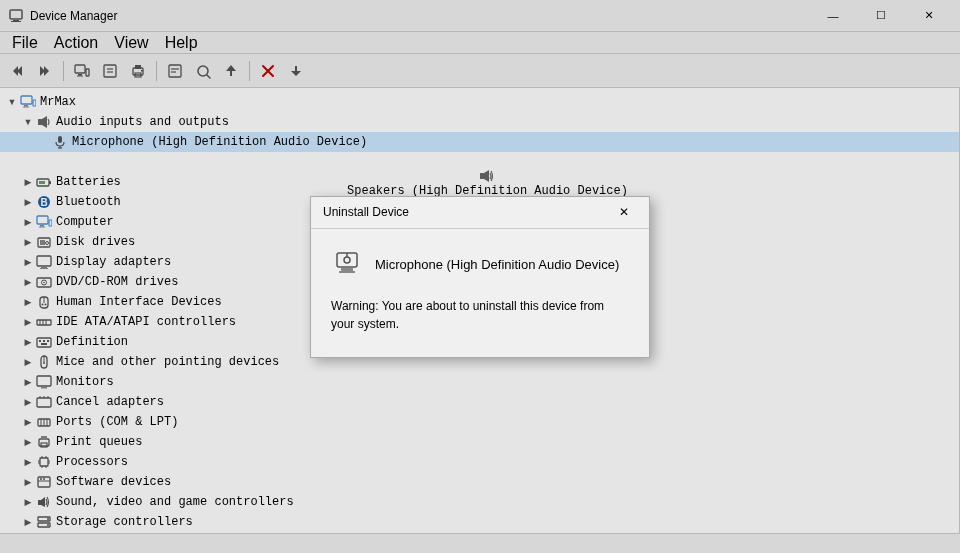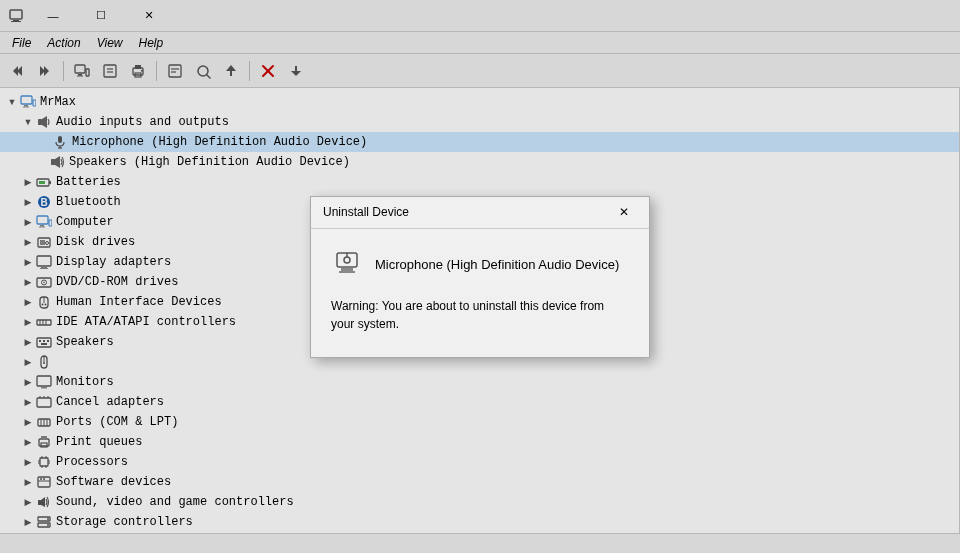--- a/index.html
+++ b/index.html
@@ -58,22 +58,21 @@
       background: #f0f0f0;
       height: 22px;
       display: flex;
       align-items: center;
       padding: 0 4px;
       border-bottom: 1px solid #ccc;
     }
     .menu-item {
       padding: 2px 8px;
       cursor: pointer;
-      font-size: 12px;
-      font-style: italic;
+      font-size: 16px;
     }
 
     
     .toolbar {
       background: #f0f0f0;
       height: 34px;
       display: flex;
       align-items: center;
       padding: 0 4px;
       border-bottom: 1px solid #ccc;
@@ -252,20 +251,21 @@
 <body>
 
 <div class="title-bar">
   <div class="title-bar-icon">
     <svg width="16" height="16" viewBox="0 0 16 16">
       <rect x="2" y="2" width="12" height="9" rx="1" fill="none" stroke="#555" stroke-width="1.5"></rect>
       <rect x="5" y="12" width="6" height="2" fill="#555"></rect>
       <rect x="3" y="13" width="10" height="1" fill="#555"></rect>
     </svg>
   </div>
+  <div class="title-bar-title">Device Manager</div>
   <div class="title-bar-buttons">
     <button class="title-btn">—</button>
     <button class="title-btn">☐</button>
     <button class="title-btn close">✕</button>
   </div>
 </div>
 
 <div class="menu-bar">
   <div class="menu-item">File</div>
   <div class="menu-item">Action</div>
@@ -376,21 +376,21 @@
         <span class="tree-icon">
           <svg width="16" height="16" viewBox="0 0 16 16">
             <rect x="6" y="2" width="4" height="7" rx="2" fill="#555"></rect>
             <path d="M4,8 Q4,12 8,12 Q12,12 12,8" fill="none" stroke="#555" stroke-width="1.2"></path>
             <line x1="8" y1="12" x2="8" y2="14" stroke="#555" stroke-width="1.2"></line>
             <line x1="6" y1="14" x2="10" y2="14" stroke="#555" stroke-width="1.2"></line>
           </svg>
         </span>
         <span class="tree-label">Microphone (High Definition Audio Device)</span>
       </div>
-      <div class="tree-item" style="padding-left: 33px;">
+      <div class="tree-item" style="padding-left: 16px; flex-direction: column;">
         <span class="expand-btn">&nbsp;</span>
         <span class="tree-icon">
           <svg width="16" height="16" viewBox="0 0 16 16">
             <rect x="2" y="5" width="4" height="6" rx="0.5" fill="#666"></rect>
             <polygon points="6,5 11,2 11,14 6,11" fill="#666"></polygon>
             <path d="M12,5 Q14,8 12,11" fill="none" stroke="#666" stroke-width="1.2"></path>
             <path d="M13,3 Q16,8 13,13" fill="none" stroke="#666" stroke-width="1.2"></path>
           </svg>
         </span>
         <span class="tree-label">Speakers (High Definition Audio Device)</span>
@@ -489,31 +489,32 @@
         <span class="expand-btn">▶</span>
         <span class="tree-icon">
           <svg width="16" height="16" viewBox="0 0 16 16">
             <rect x="1" y="4" width="14" height="9" rx="1" fill="none" stroke="#555" stroke-width="1.3"></rect>
             <rect x="3" y="6" width="2" height="2" rx="0.3" fill="#555"></rect>
             <rect x="7" y="6" width="2" height="2" rx="0.3" fill="#555"></rect>
             <rect x="11" y="6" width="2" height="2" rx="0.3" fill="#555"></rect>
             <rect x="5" y="9" width="6" height="2" rx="0.3" fill="#555"></rect>
           </svg>
         </span>
-        <span class="tree-label">Speakers</span>
+        <span class="tree-label">Definition</span>
       </div>
       <div class="tree-item" style="padding-left: 20px;">
         <span class="expand-btn">▶</span>
         <span class="tree-icon">
           <svg width="16" height="16" viewBox="0 0 16 16">
             <rect x="5" y="2" width="6" height="12" rx="3" fill="none" stroke="#555" stroke-width="1.3"></rect>
             <line x1="8" y1="2" x2="8" y2="8" stroke="#555" stroke-width="1"></line>
             <circle cx="8" cy="9" r="1" fill="#555"></circle>
           </svg>
         </span>
+        <span class="tree-label">Mice and other pointing devices</span>
       </div>
       <div class="tree-item" style="padding-left: 20px;">
         <span class="expand-btn">▶</span>
         <span class="tree-icon">
           <svg width="16" height="16" viewBox="0 0 16 16">
             <rect x="1" y="2" width="14" height="10" rx="1" fill="none" stroke="#555" stroke-width="1.3"></rect>
             <rect x="5" y="13" width="6" height="1.5" fill="#888"></rect>
             <line x1="8" y1="12" x2="8" y2="13" stroke="#888" stroke-width="1.2"></line>
           </svg>
         </span>

